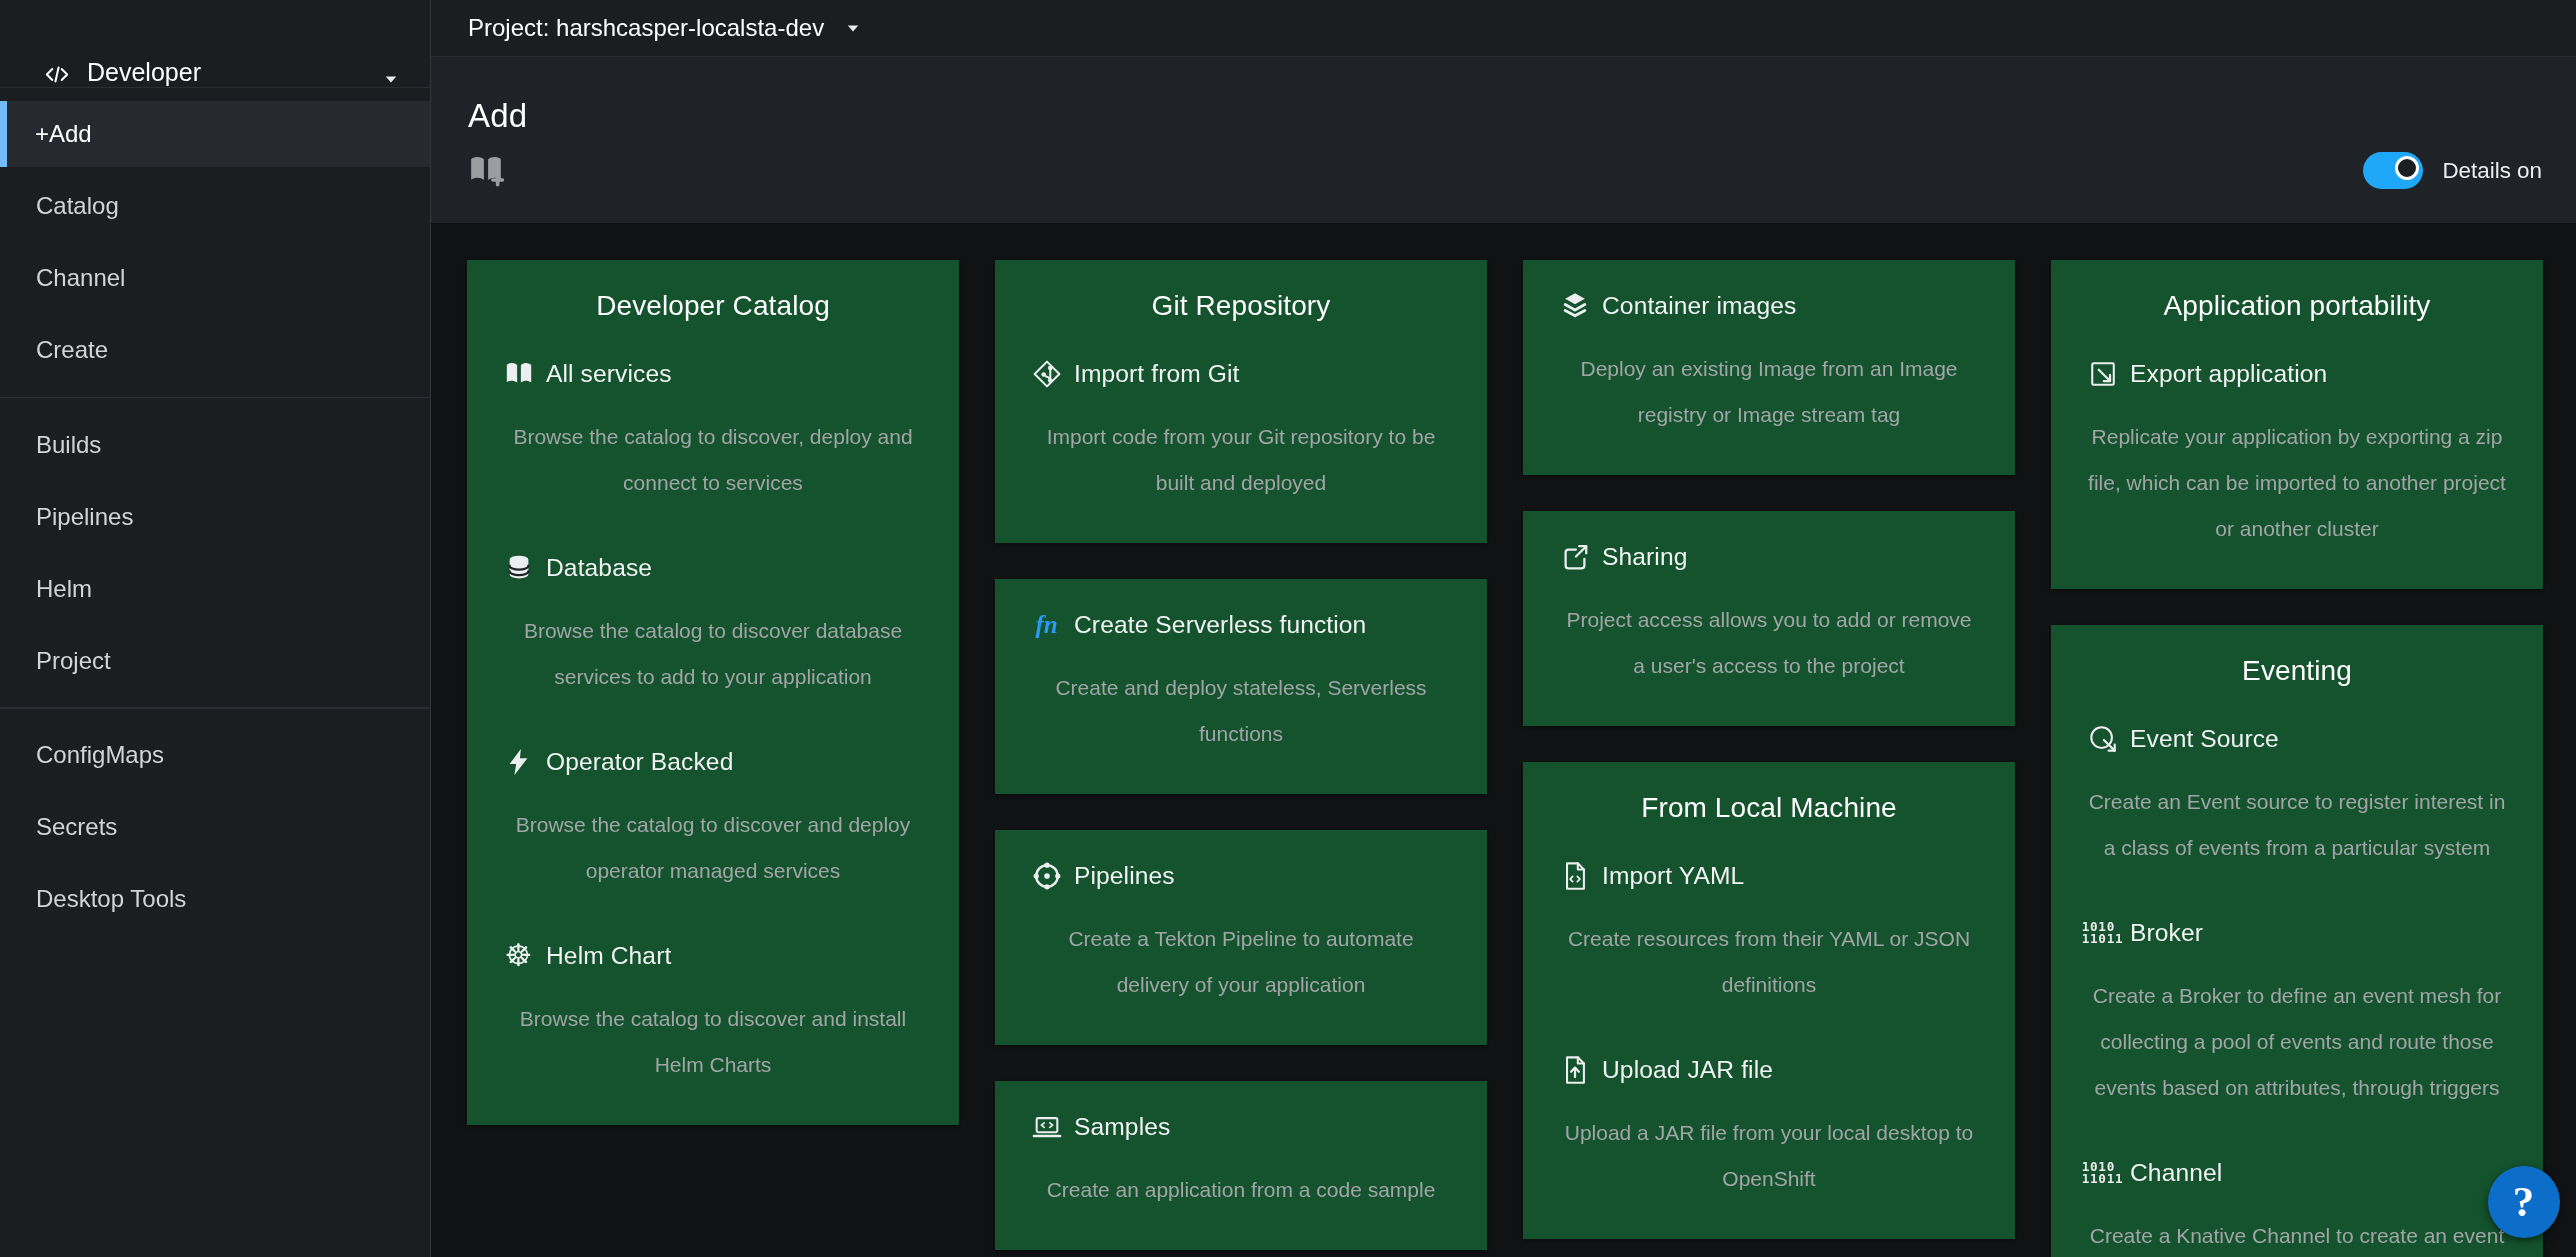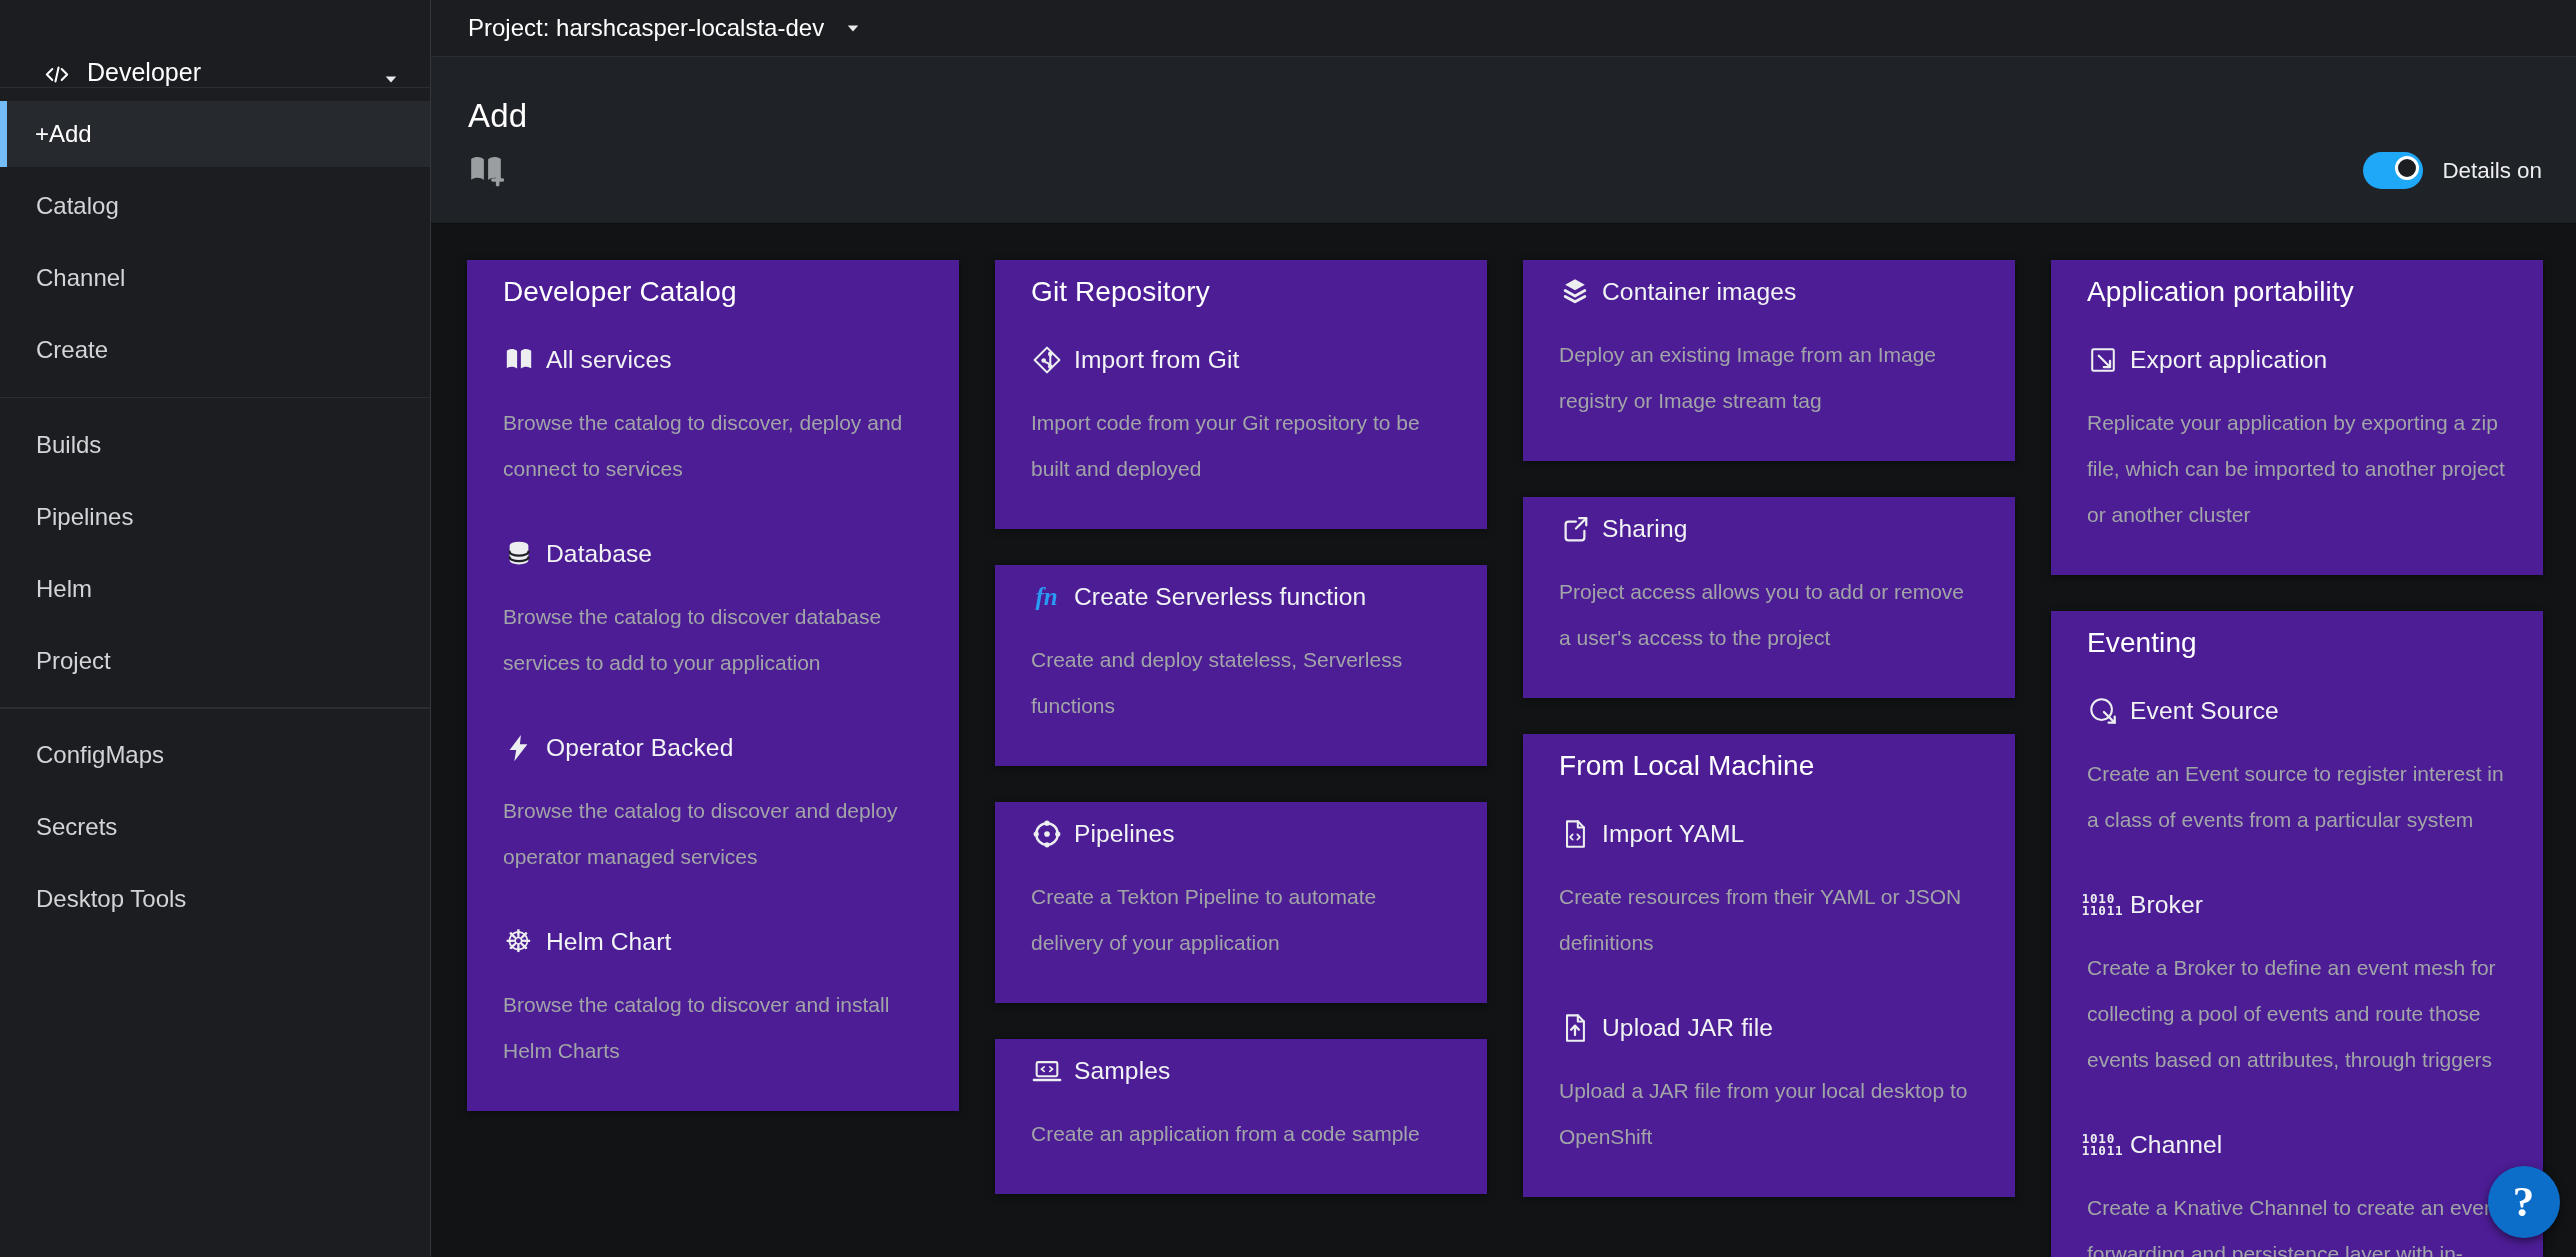--- a/index.html
+++ b/index.html
@@ -83,24 +83,25 @@
   .details-label { margin-left: 19.4px; font-size: 22.4px; color: #eceeef; }
 
   
   .content {
     flex: 1; overflow: hidden;
     padding: 36px; background: #111315;
     display: flex; gap: 36px; align-items: flex-start;
   }
   .col { width: 492px; min-width: 492px; display: flex; flex-direction: column; gap: 36px; }
   .card {
-    background: #4c1d95;
+    background: #14532d;
     box-shadow: 0 2.2px 7.5px rgba(0,0,0,.5);
-    padding: 16px 36px 37px;
+    padding: 30px 36px 37px;
     cursor: pointer;
+    text-align: center;
   }
   .card-title { margin: 0 0 36px; font-size: 28px; font-weight: 500; color: #ffffff; letter-spacing: 0.1px; }
   .item + .item { margin-top: 46px; }
   .item-head { display: flex; align-items: center; gap: 12px; }
   .item-icon { width: 31px; height: 31px; min-width: 31px; color: #eceef0; display: inline-flex; align-items: center; justify-content: center; }
   .item-icon svg { width: 30px; height: 30px; }
   .item-label { font-size: 24.6px; font-weight: 500; color: #f1f3f4; letter-spacing: 0.1px; }
   .item-desc { margin: 25px 0 0; font-size: 21px; line-height: 46px; color: #a2a5a8; }
 
   .fn-icon { font-size: 25px; font-weight: 700; font-style: italic; color: #2b9af3; font-family: "Liberation Serif", serif; }

